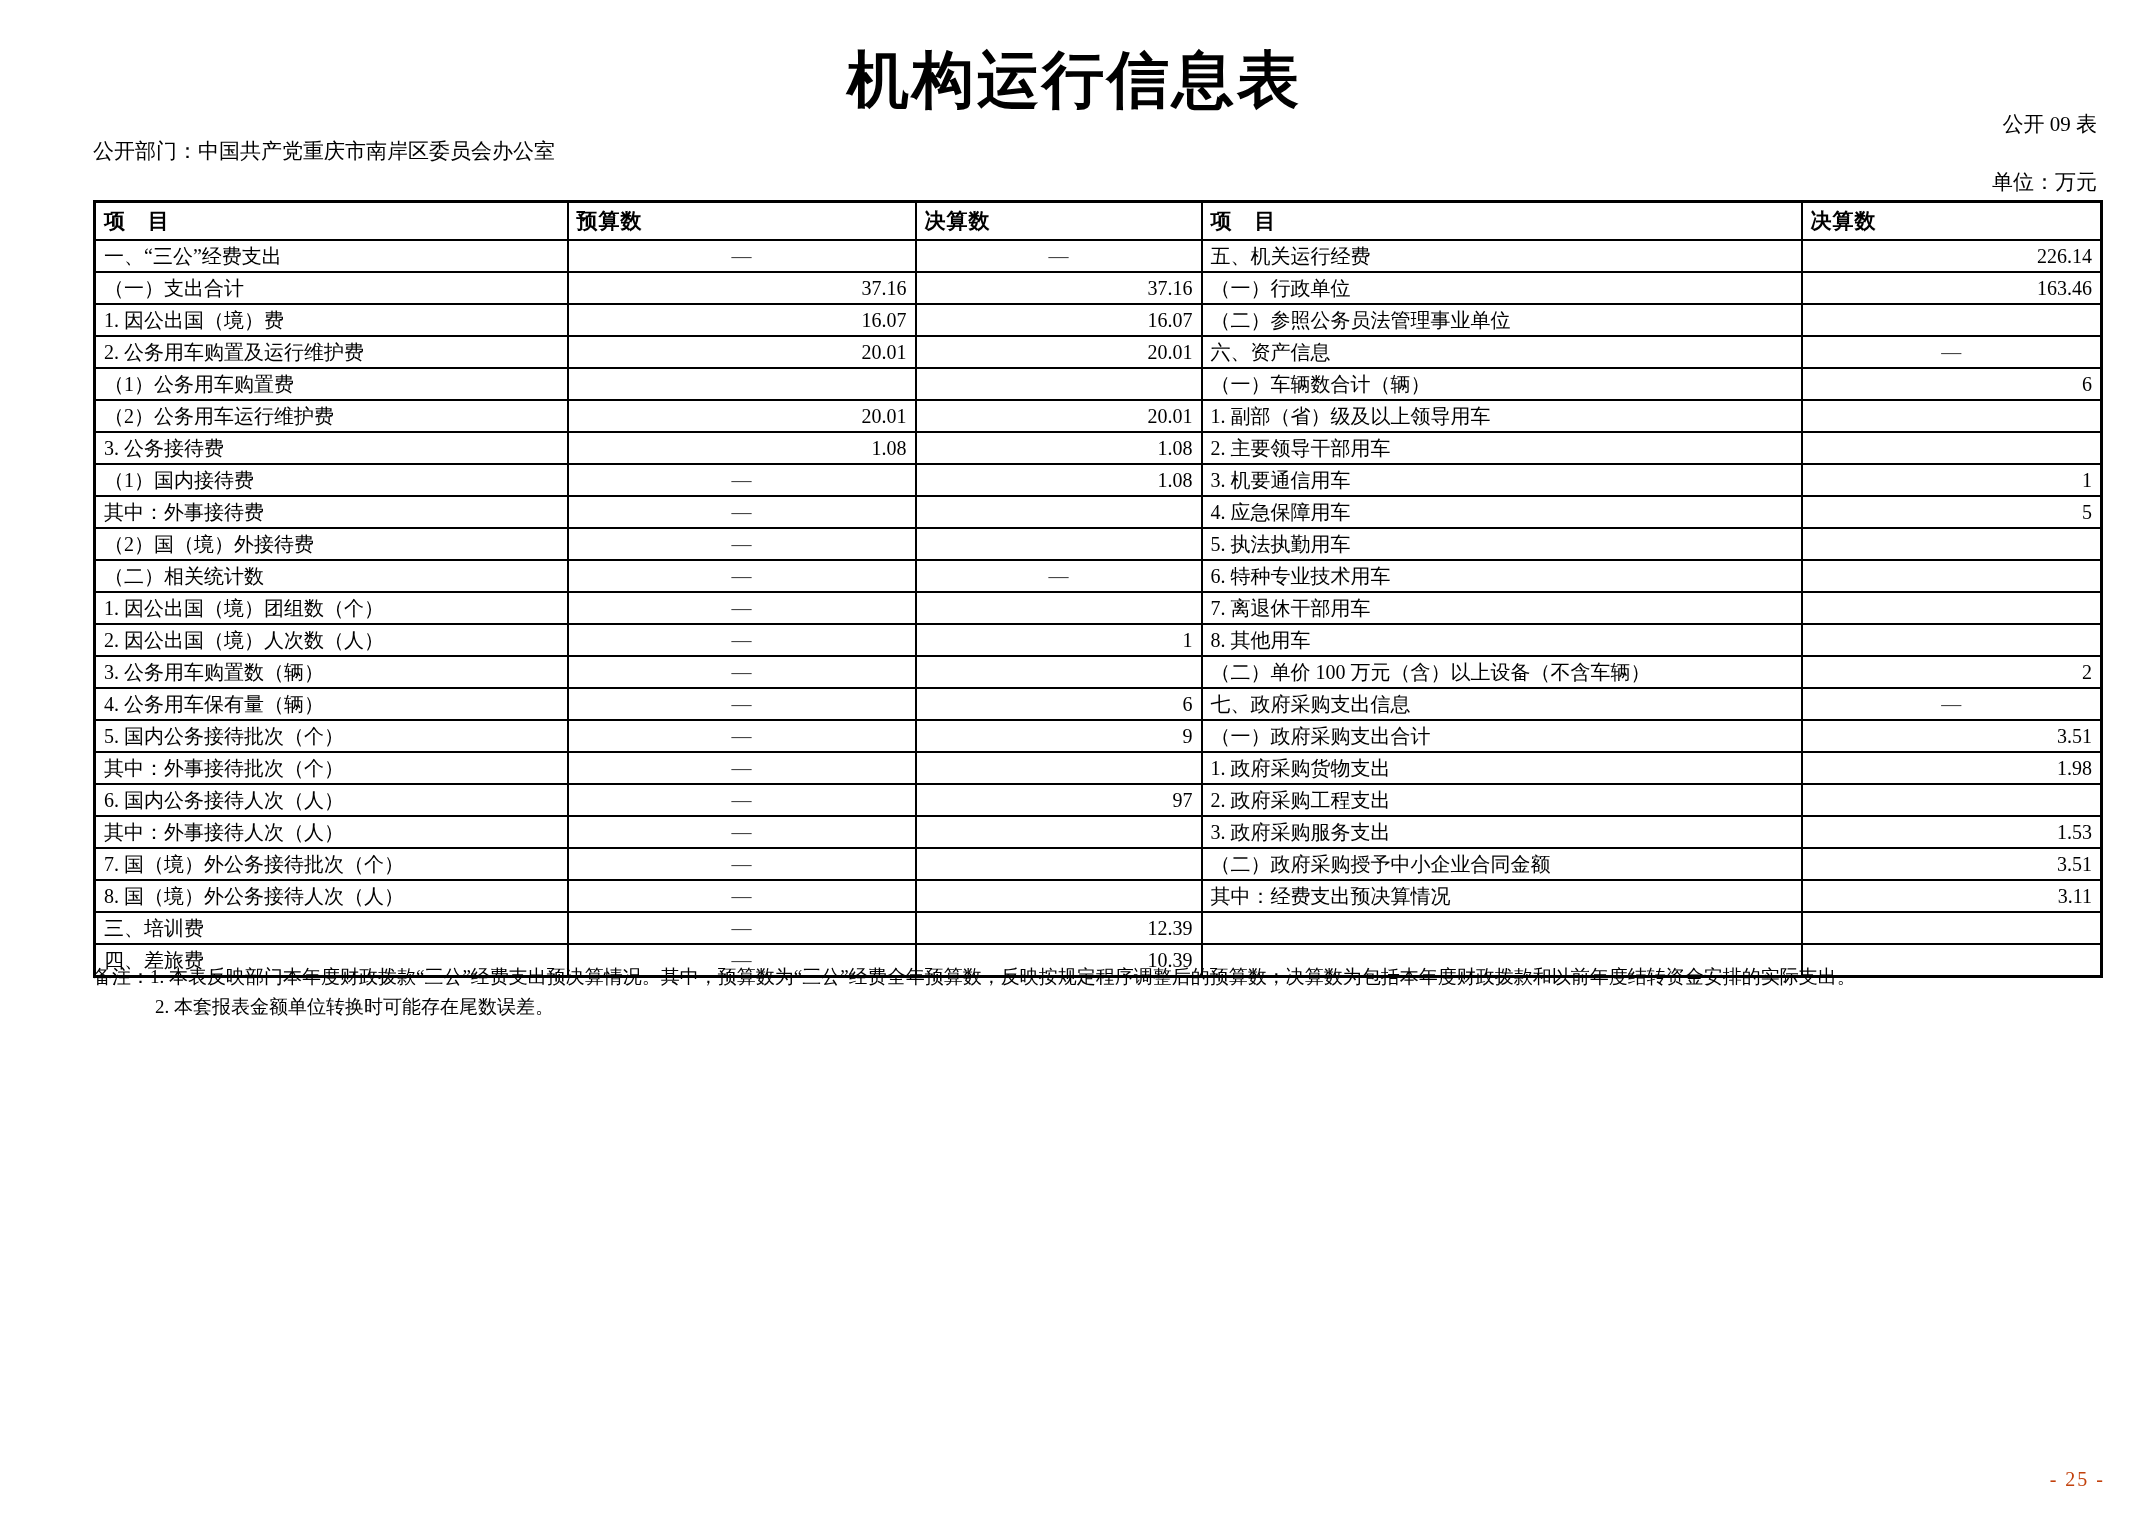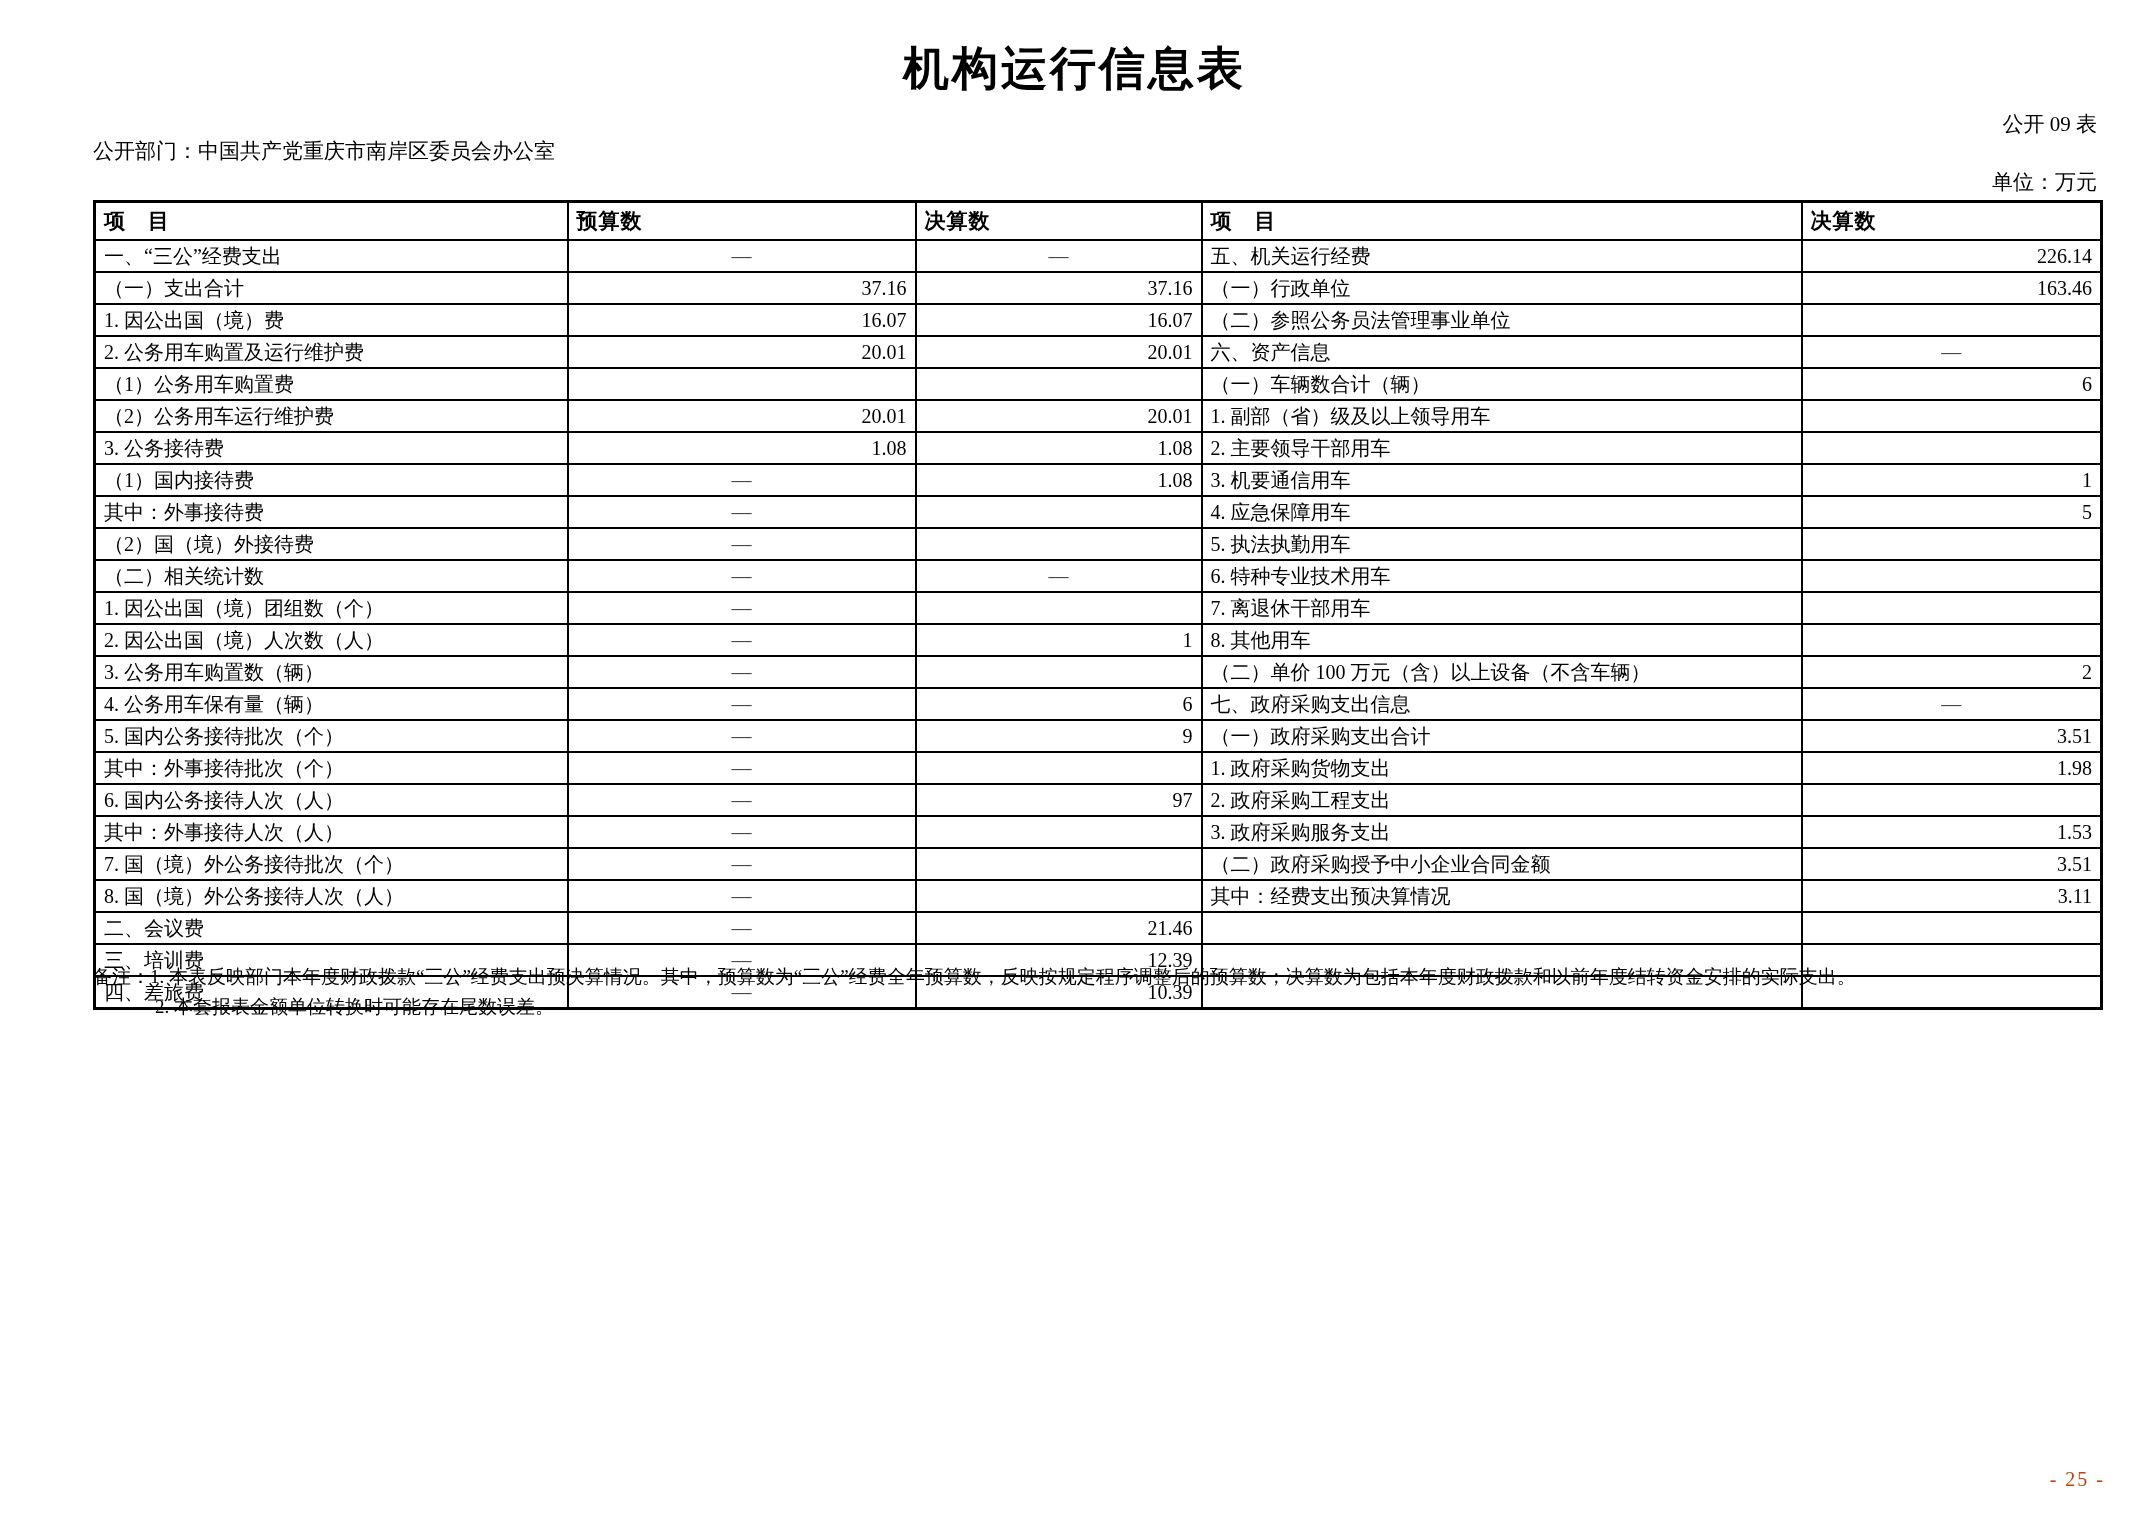--- a/index.html
+++ b/index.html
@@ -8,21 +8,21 @@
     width:2149px;height:1520px;
     background:#ffffff;
     font-family:"Liberation Serif","DejaVu Serif",serif;
     color:#000;
     overflow:hidden;
   }
   .title{
     position:absolute;top:38px;left:0;width:2149px;
     text-align:center;
     font-family:"Liberation Sans","DejaVu Sans",sans-serif;
-    font-weight:bold;font-size:46px;letter-spacing:3px;
+    font-weight:bold;font-size:62px;letter-spacing:3px;
   }
   .sheet-label{
     position:absolute;top:110px;right:52px;
     font-size:21px;
   }
   .dept{
     position:absolute;top:136px;left:93px;width:478px;
     font-size:21px;line-height:30px;
   }
   .unit-label{
@@ -239,27 +239,20 @@
           <td class="num">3.51</td>
         </tr>
         <tr>
           <td class="item ind2">8. 国（境）外公务接待人次（人）</td>
           <td class="num dash">—</td>
           <td class="num"></td>
           <td class="item ind3">其中：经费支出预决算情况</td>
           <td class="num">3.11</td>
         </tr>
         <tr>
-          <td class="item ind0">二、会议费</td>
-          <td class="num dash">—</td>
-          <td class="num">21.46</td>
-          <td class="item ind0"></td>
-          <td class="num"></td>
-        </tr>
-        <tr>
           <td class="item ind0">三、培训费</td>
           <td class="num dash">—</td>
           <td class="num">12.39</td>
           <td class="item ind0"></td>
           <td class="num"></td>
         </tr>
         <tr>
           <td class="item ind0">四、差旅费</td>
           <td class="num dash">—</td>
           <td class="num">10.39</td>

